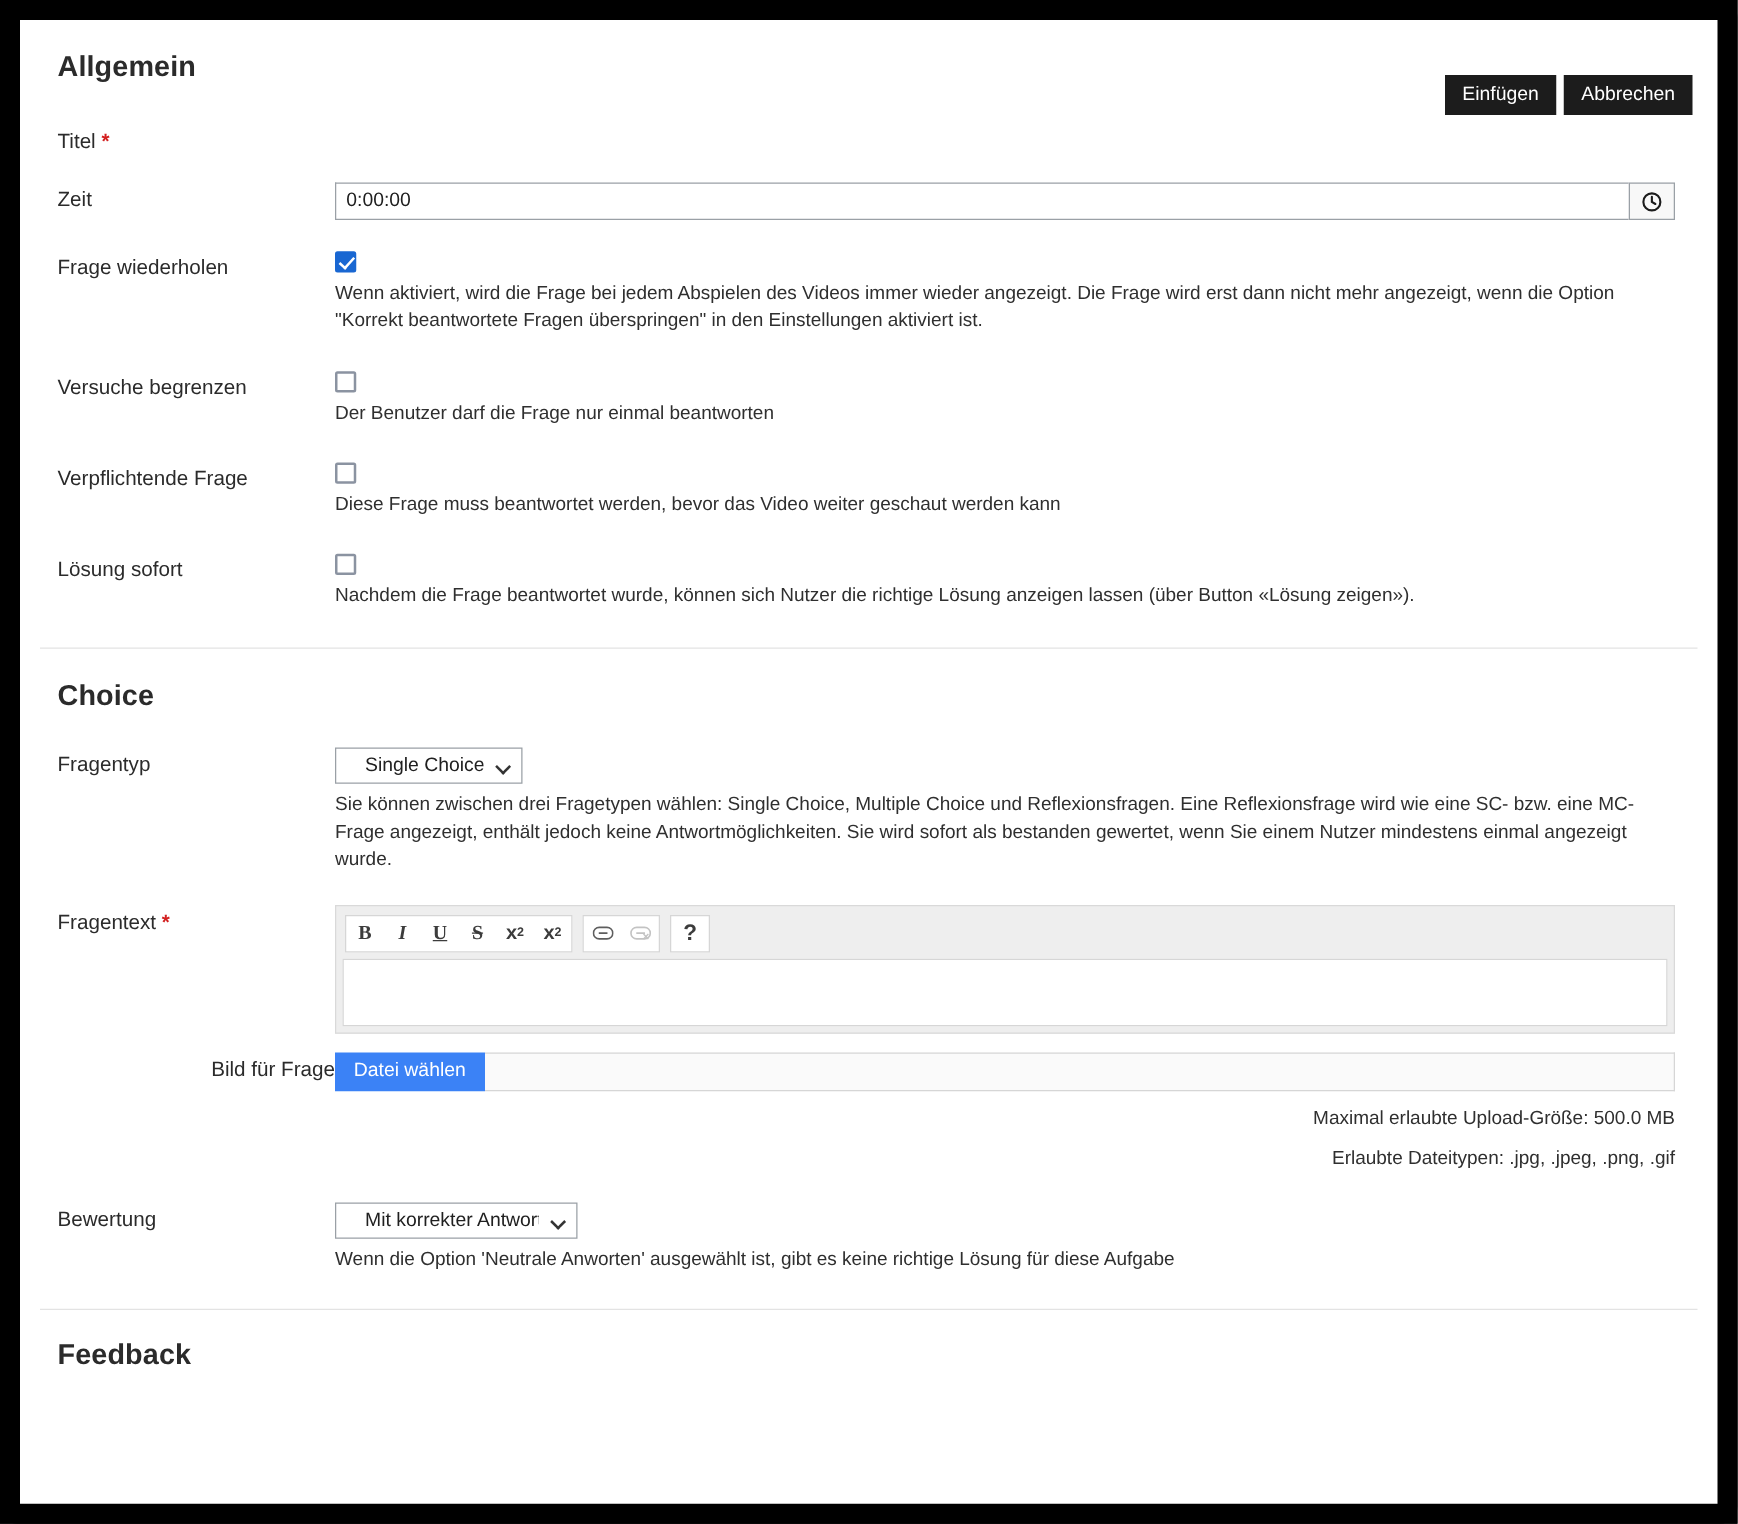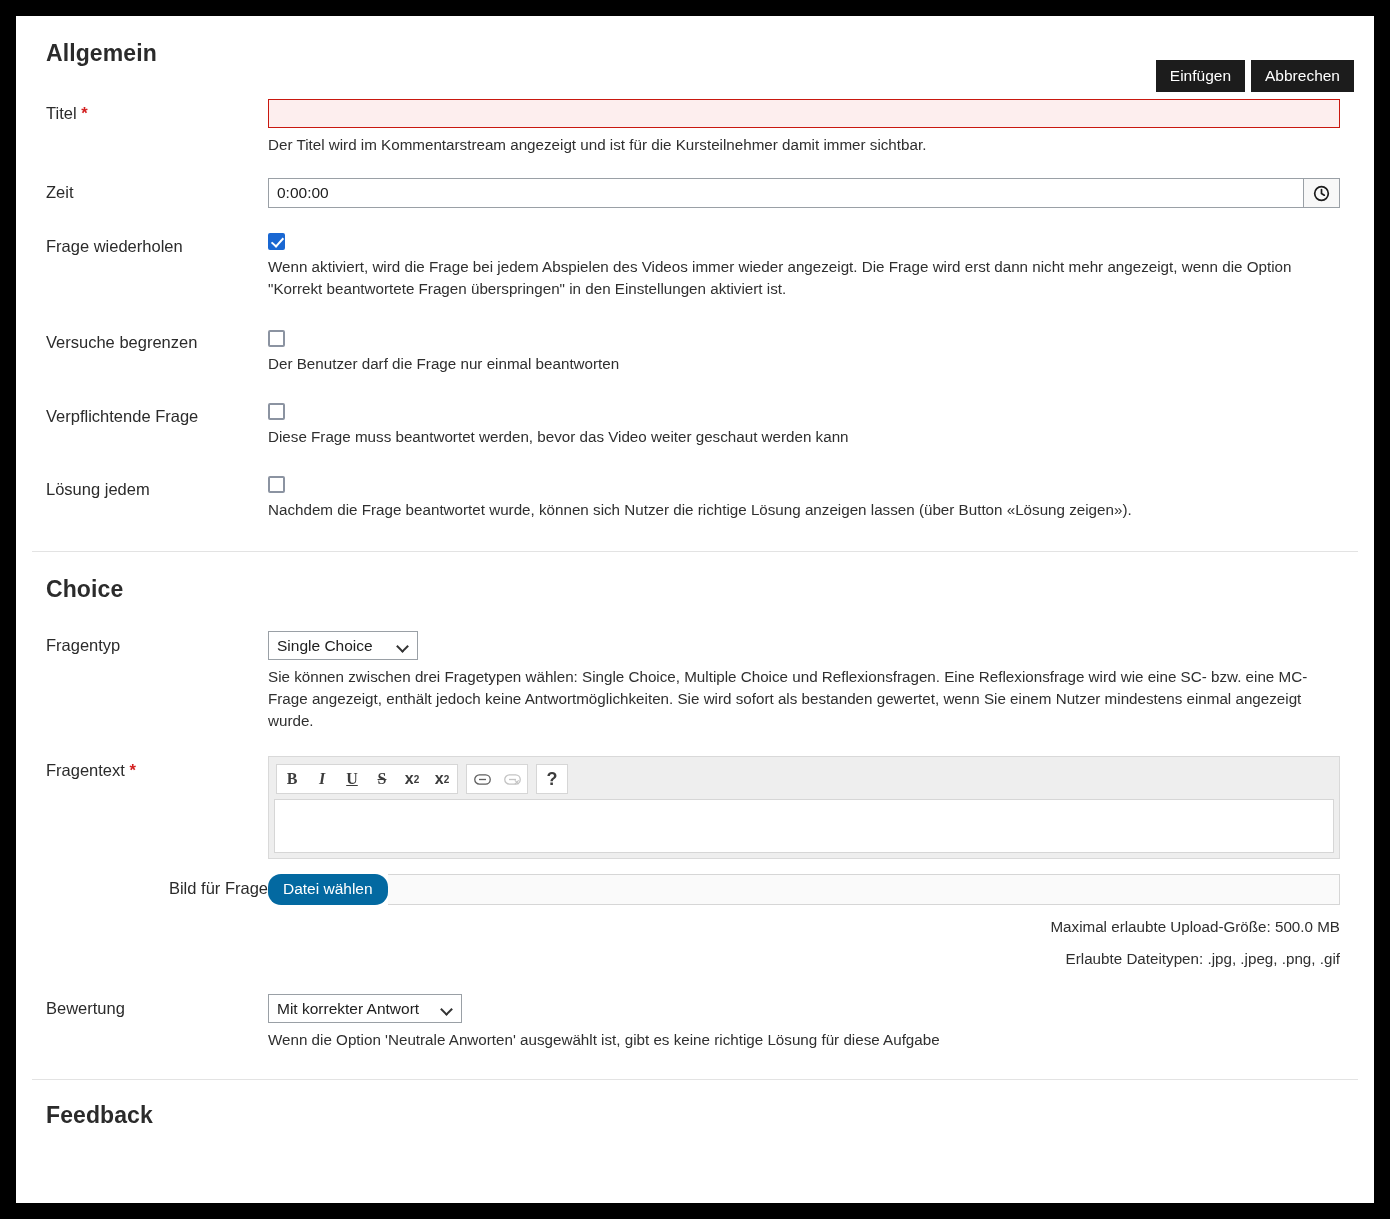--- a/index.html
+++ b/index.html
@@ -151,21 +151,21 @@
   
   .sel {
     -webkit-appearance: none;
     appearance: none;
     border: 1px solid #9aa0a6;
     background: #fff;
     font-family: "Liberation Sans", sans-serif;
     font-size: 15.5px;
     color: #202020;
     height: 29px;
-    padding: 0 30px 0 8px;
+    padding: 0 30px 0 23px;
     cursor: pointer;
     outline: none;
   }
   .sel-wrap { position: relative; display: inline-block; }
   .sel-wrap::after {
     content: "";
     position: absolute;
     right: 11px; top: 11px;
     width: 7px; height: 7px;
     border: solid #333;
@@ -211,28 +211,27 @@
   .tbtn.q { font-size: 18px; }
   .editor-area {
     background: #fff;
     border: 1px solid #d6d6d6;
     height: 54px;
   }
 
   
   .file-row { display: flex; width: 100%; }
   .file-btn {
-    background: #0369a1;
+    background: #3b82f6;
     color: #fff;
     font-size: 15.5px;
     padding: 6px 15px 7px;
     cursor: pointer;
     white-space: nowrap;
     line-height: 1.15;
-    border-radius: 13px;
   }
   .file-name {
     flex: 1 1 auto;
     border: 1px solid #d6d6d6;
     border-left: none;
     background: #fafafa;
     height: 31px;
   }
 
   
@@ -283,24 +282,20 @@
     <button class="btn-dark">Abbrechen</button>
   </div>
 
   <div class="section">
     <h2 class="section-title">Allgemein</h2>
 
     <div class="row" style="margin-top:14px;">
       <div class="row-label">
         <span>Titel</span>
         <span class="req">*</span>
-      </div>
-      <div class="row-field">
-        <input class="txt error" type="text" value="" style="">
-        <p class="help">Der Titel wird im Kommentarstream angezeigt und ist für die Kursteilnehmer damit immer sichtbar.</p>
       </div>
     </div>
 
     <div class="row" style="margin-top:22px;">
       <div class="row-label">Zeit</div>
       <div class="row-field">
         <div class="input-group">
           <input class="txt" type="text" value="0:00:00" style="">
           <div class="addon">
             <span>
@@ -332,21 +327,21 @@
 
     <div class="row" style="margin-top:27px;">
       <div class="row-label">Verpflichtende Frage</div>
       <div class="row-field">
         <span class="cb"></span>
         <p class="help">Diese Frage muss beantwortet werden, bevor das Video weiter geschaut werden kann</p>
       </div>
     </div>
 
     <div class="row" style="margin-top:27px;">
-      <div class="row-label">Lösung jedem</div>
+      <div class="row-label">Lösung sofort</div>
       <div class="row-field">
         <span class="cb"></span>
         <p class="help">Nachdem die Frage beantwortet wurde, können sich Nutzer die richtige Lösung anzeigen lassen (über Button «Lösung zeigen»).</p>
       </div>
     </div>
 
     <div class="divider" style="margin-top:30px;"></div>
   </div>
 
   <div class="section">

